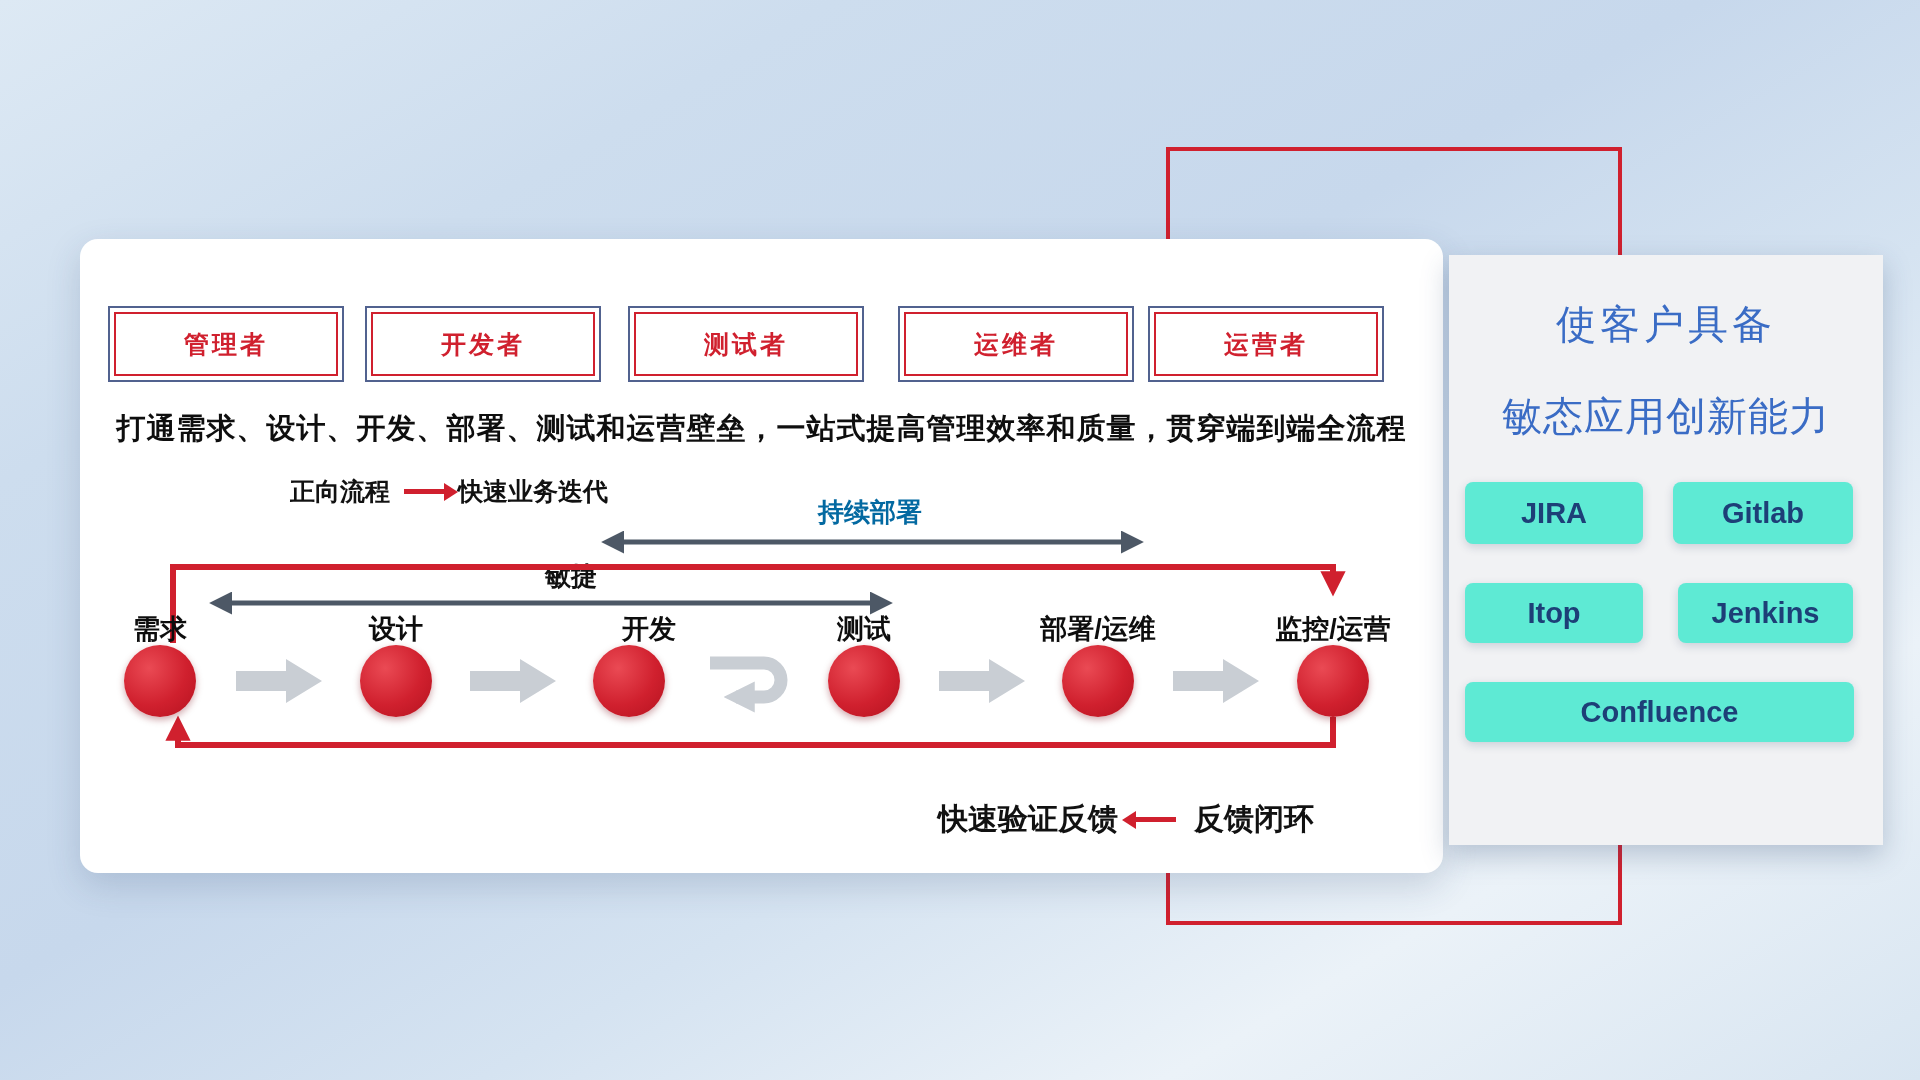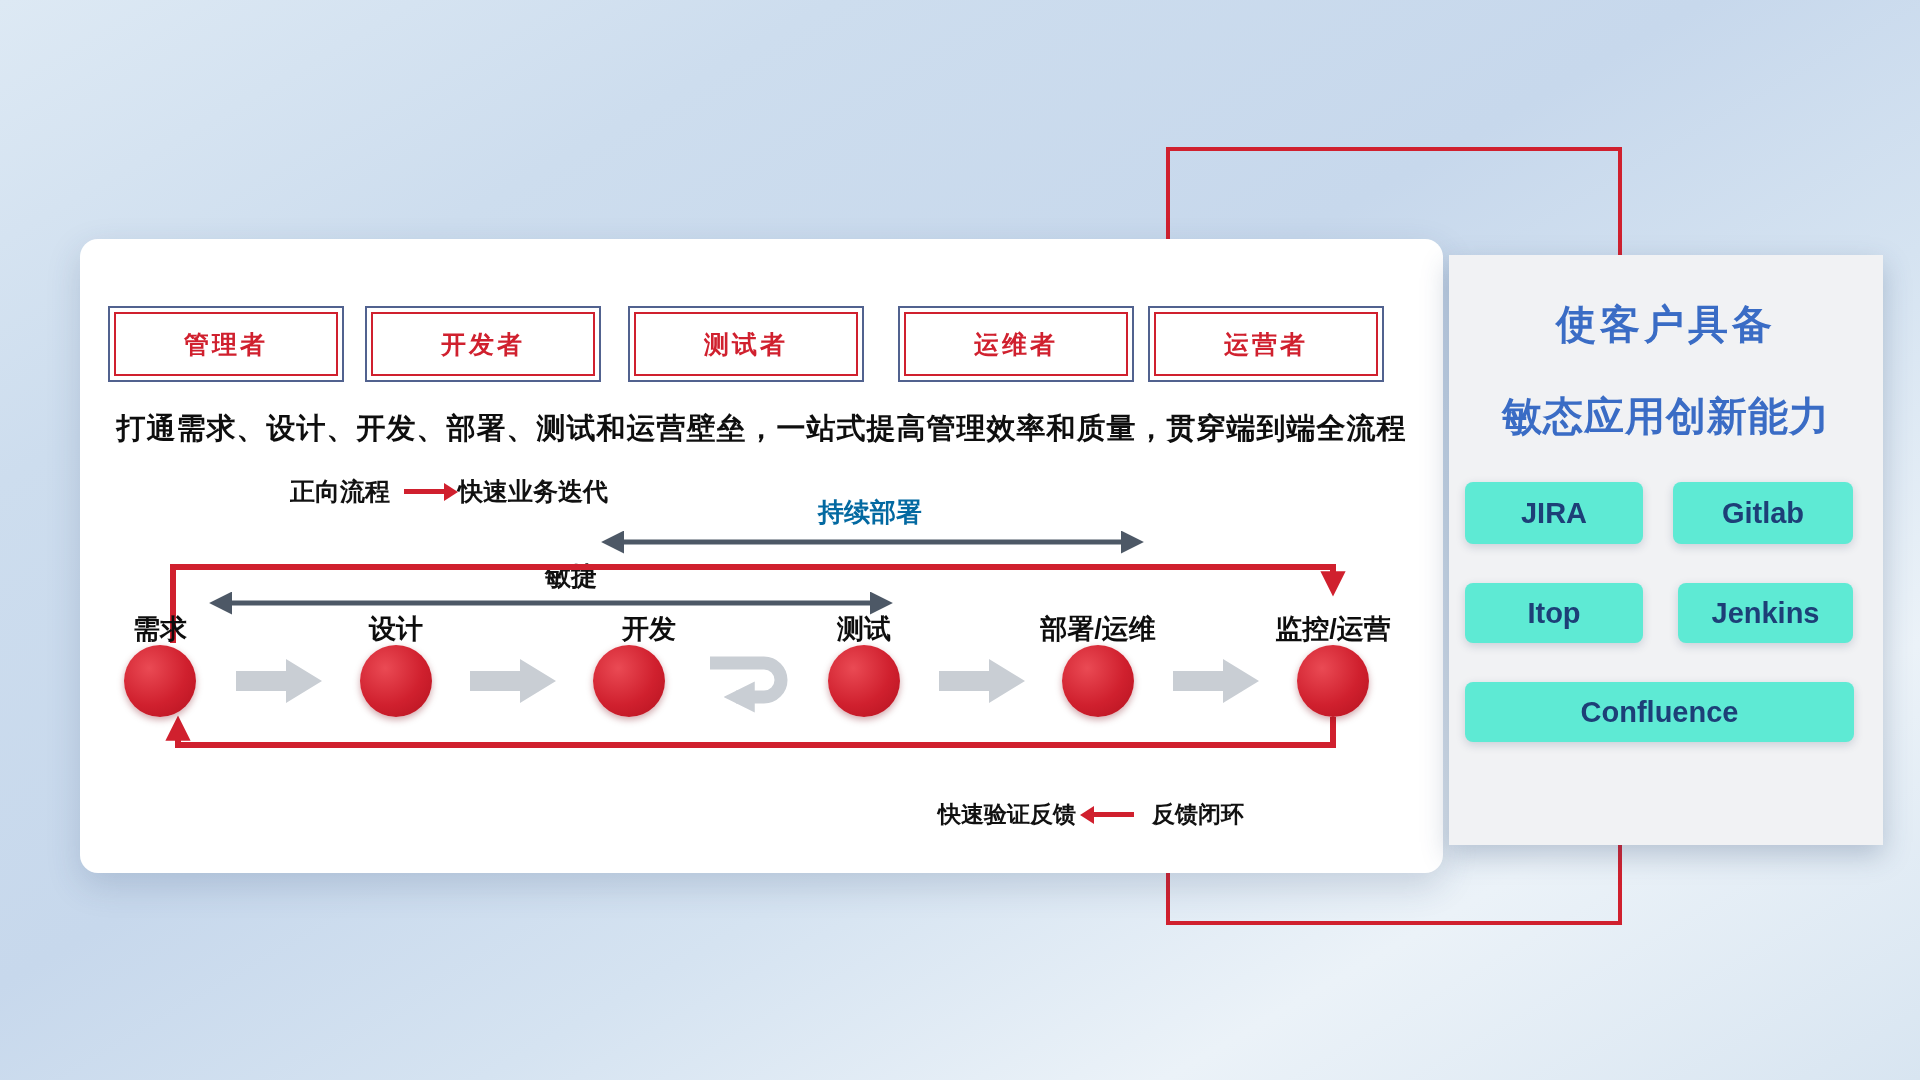--- a/index.html
+++ b/index.html
@@ -22,21 +22,21 @@
   .role-box .inner { width:100%; height:100%; border:2px solid #d0202e; display:flex; align-items:center; justify-content:center;
     font-size:25px; font-weight:bold; color:#d0202e; letter-spacing:3px; }
   .rb1{left:28px} .rb2{left:285px} .rb3{left:548px} .rb4{left:818px} .rb5{left:1068px}
 
   .headline { position:absolute; top:170px; left:0; width:100%; text-align:center;
     font-size:29px; font-weight:bold; color:#0e0e0e; letter-spacing:1px; }
 
   .legend-forward { position:absolute; left:200px; top:236px; display:flex; align-items:center; gap:14px;
     font-size:25px; font-weight:bold; color:#111;margin-left:10px; }
   .legend-feedback { position:absolute; left:858px; top:560px; display:flex; align-items:center; gap:18px;
-    font-size:23px; font-weight:bold; color:#111; }
+    font-size:30px; font-weight:bold; color:#111; }
 
   .arrow-right-red { position:relative; width:40px; height:5px; background:#d0202e; display:inline-block; }
   .arrow-right-red::after { content:""; position:absolute; left:100%; top:50%; transform:translateY(-50%);
     border-left:14px solid #d0202e; border-top:9px solid transparent; border-bottom:9px solid transparent; }
   .arrow-left-red { position:relative; width:40px; height:5px; background:#d0202e; display:inline-block; }
   .arrow-left-red::before { content:""; position:absolute; right:100%; top:50%; transform:translateY(-50%);
     border-right:14px solid #d0202e; border-top:9px solid transparent; border-bottom:9px solid transparent; }
 
   .lbl-deploy { position:absolute; left:640px; top:256px; width:300px; text-align:center; font-size:26px; font-weight:bold; color:#0369a1; }
   .lbl-agile  { position:absolute; left:421px; top:320px; width:140px; text-align:center; font-size:26px; font-weight:bold; color:#111; }
@@ -47,21 +47,21 @@
     background:radial-gradient(circle at 35% 32%, #ea4a54 0%, #d0202e 55%, #b4121f 100%);
     box-shadow:0 3px 7px rgba(120,10,20,.35); }
   .d1{left:44px} .d2{left:280px} .d3{left:513px} .d4{left:748px} .d5{left:982px} .d6{left:1217px}
 
   .stage-lbl { position:absolute; top:372px; width:220px; text-align:center; font-size:27px; font-weight:bold; color:#0d0d0d; }
   .s1{left:-30px} .s2{left:206px} .s3{left:459px} .s4{left:674px} .s5{left:908px} .s6{left:1143px}
 
   
   .panel { position:absolute; left:1449px; top:255px; width:434px; height:590px;
     background:#f1f2f4; box-shadow:0 10px 26px rgba(52,74,116,.28); z-index:3; }
-  .panel-title { position:absolute; left:0; width:100%; text-align:center; font-weight:bold; color:#3a6cc5; }
+  .panel-title { position:absolute; left:0; width:100%; text-align:center; font-weight:normal; color:#3a6cc5; }
   .pt1 { top:42px;  font-size:40px; letter-spacing:4px; }
   .pt2 { top:134px; font-size:40px; letter-spacing:1px; }
   .tool-btn { position:absolute; background:#5eead4; border-radius:8px; box-shadow:0 3px 10px rgba(30,50,90,.18);
     display:flex; align-items:center; justify-content:center; font-size:29px; font-weight:bold; color:#1d3f77; }
   .tb-jira{left:16px; top:227px; width:178px; height:62px}
   .tb-gitlab{left:224px; top:227px; width:180px; height:62px}
   .tb-itop{left:16px; top:328px; width:178px; height:60px}
   .tb-jenkins{left:229px; top:328px; width:175px; height:60px}
   .tb-confluence{left:16px; top:427px; width:389px; height:60px}
 </style>

